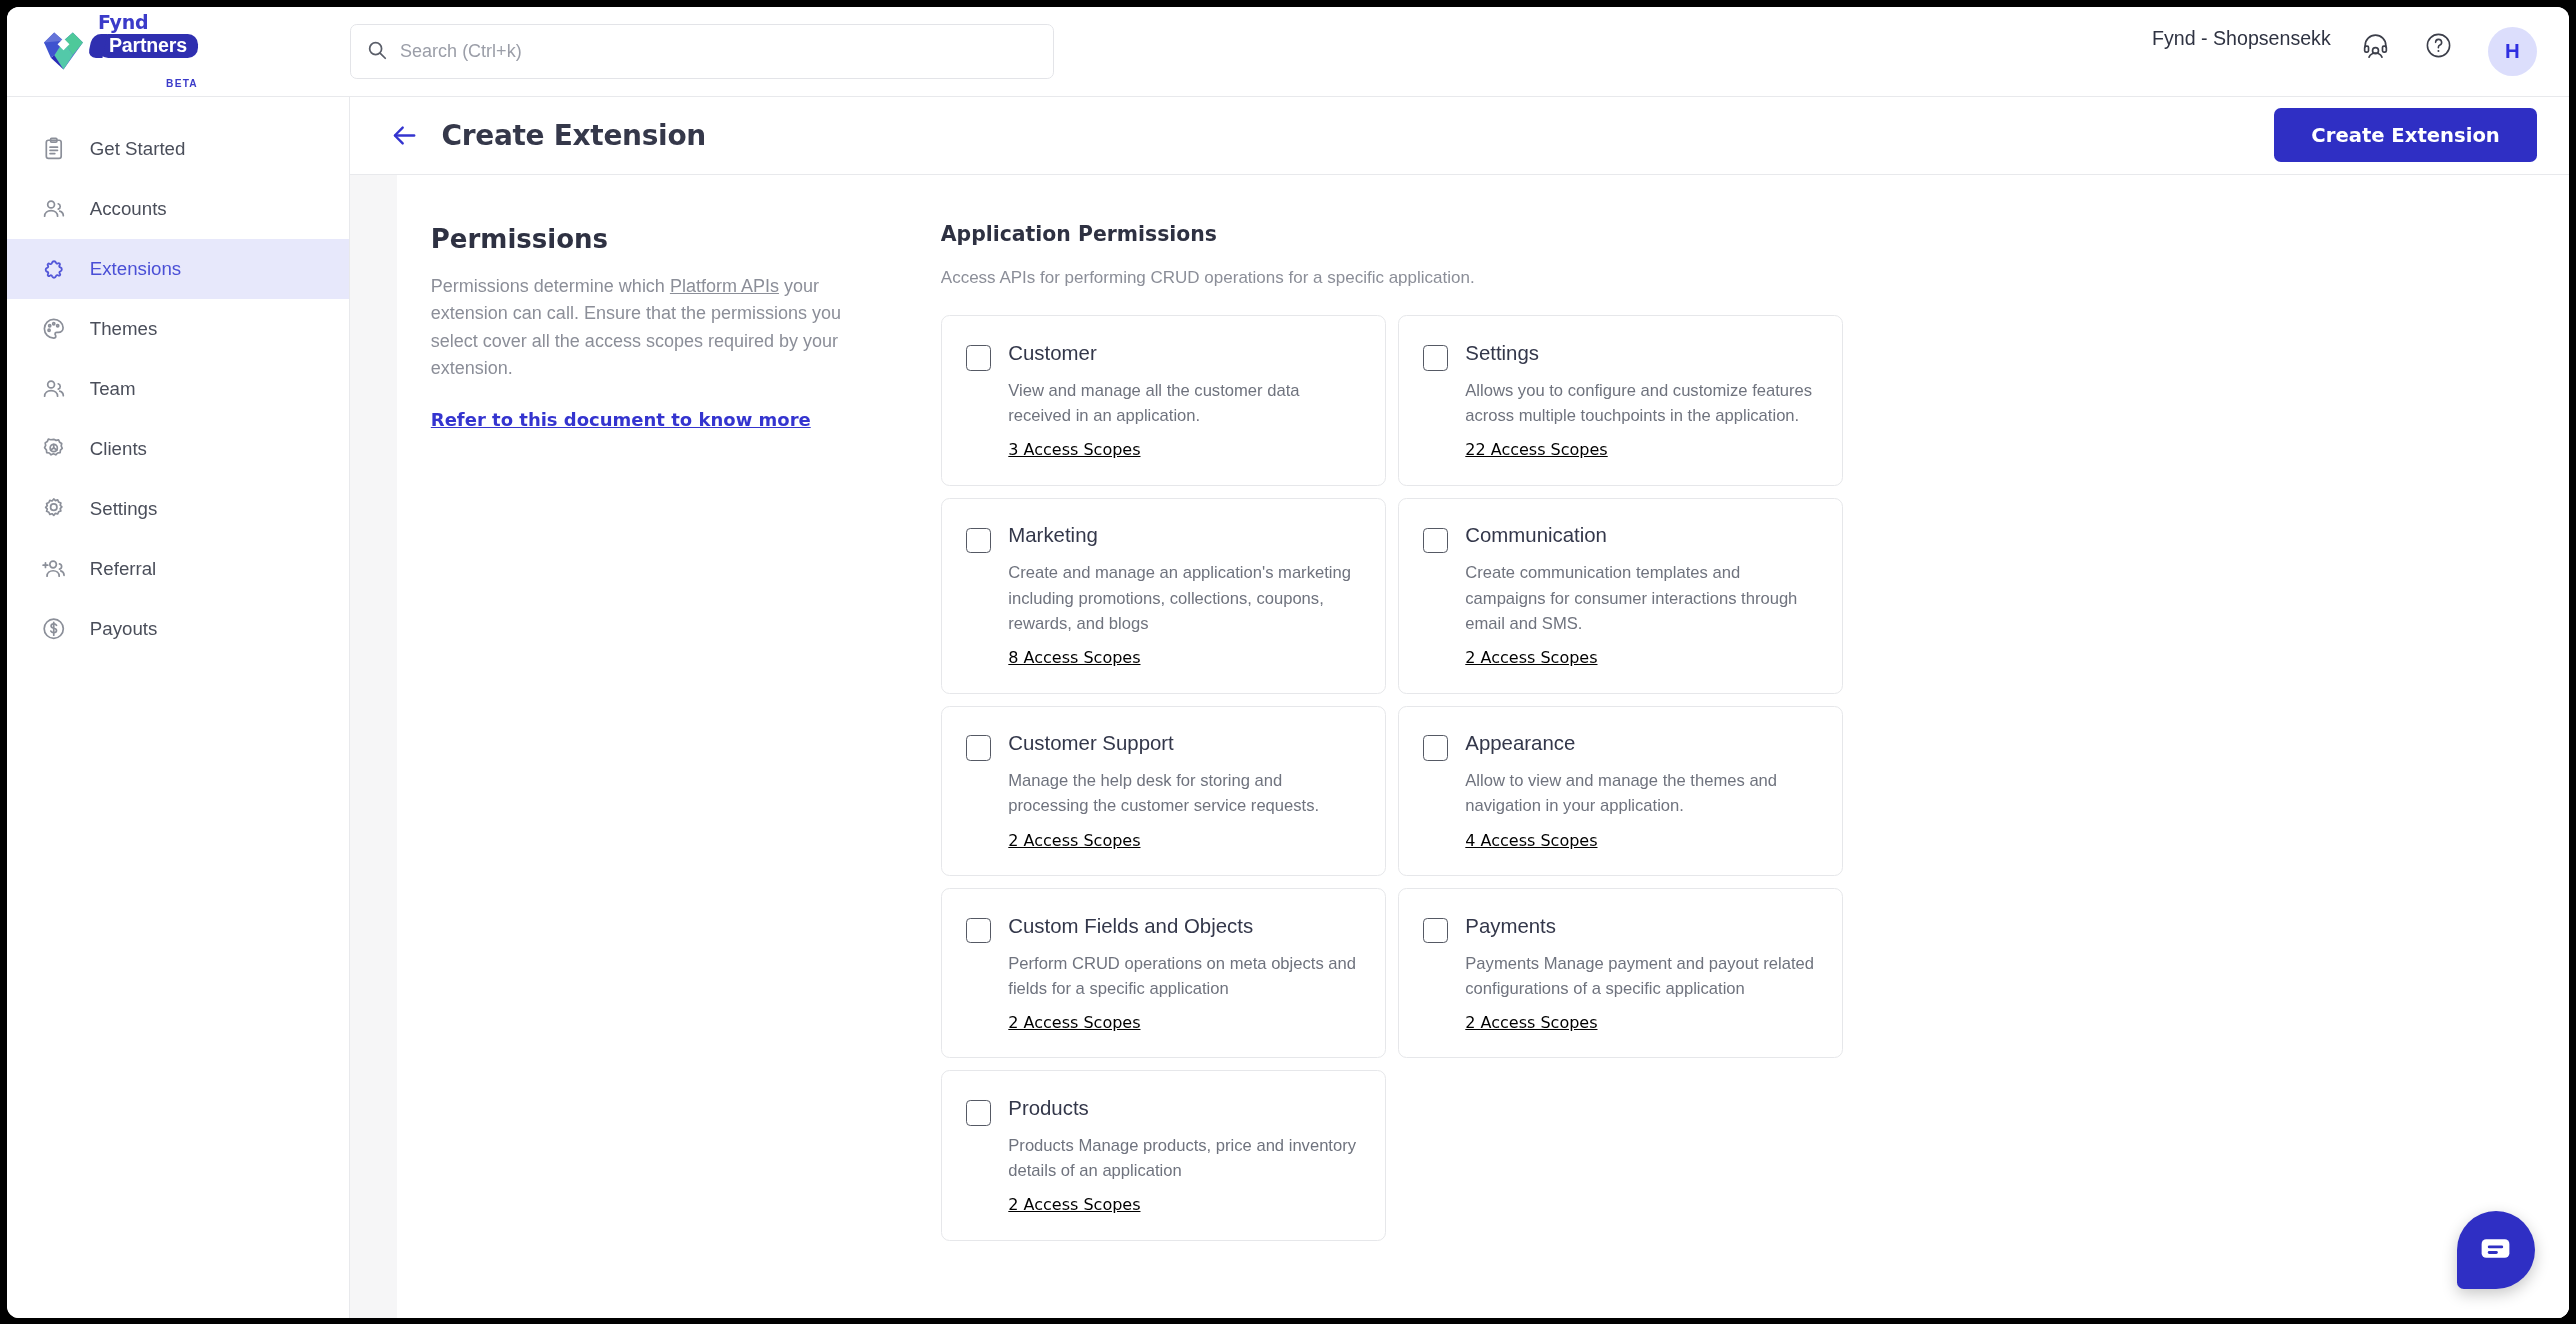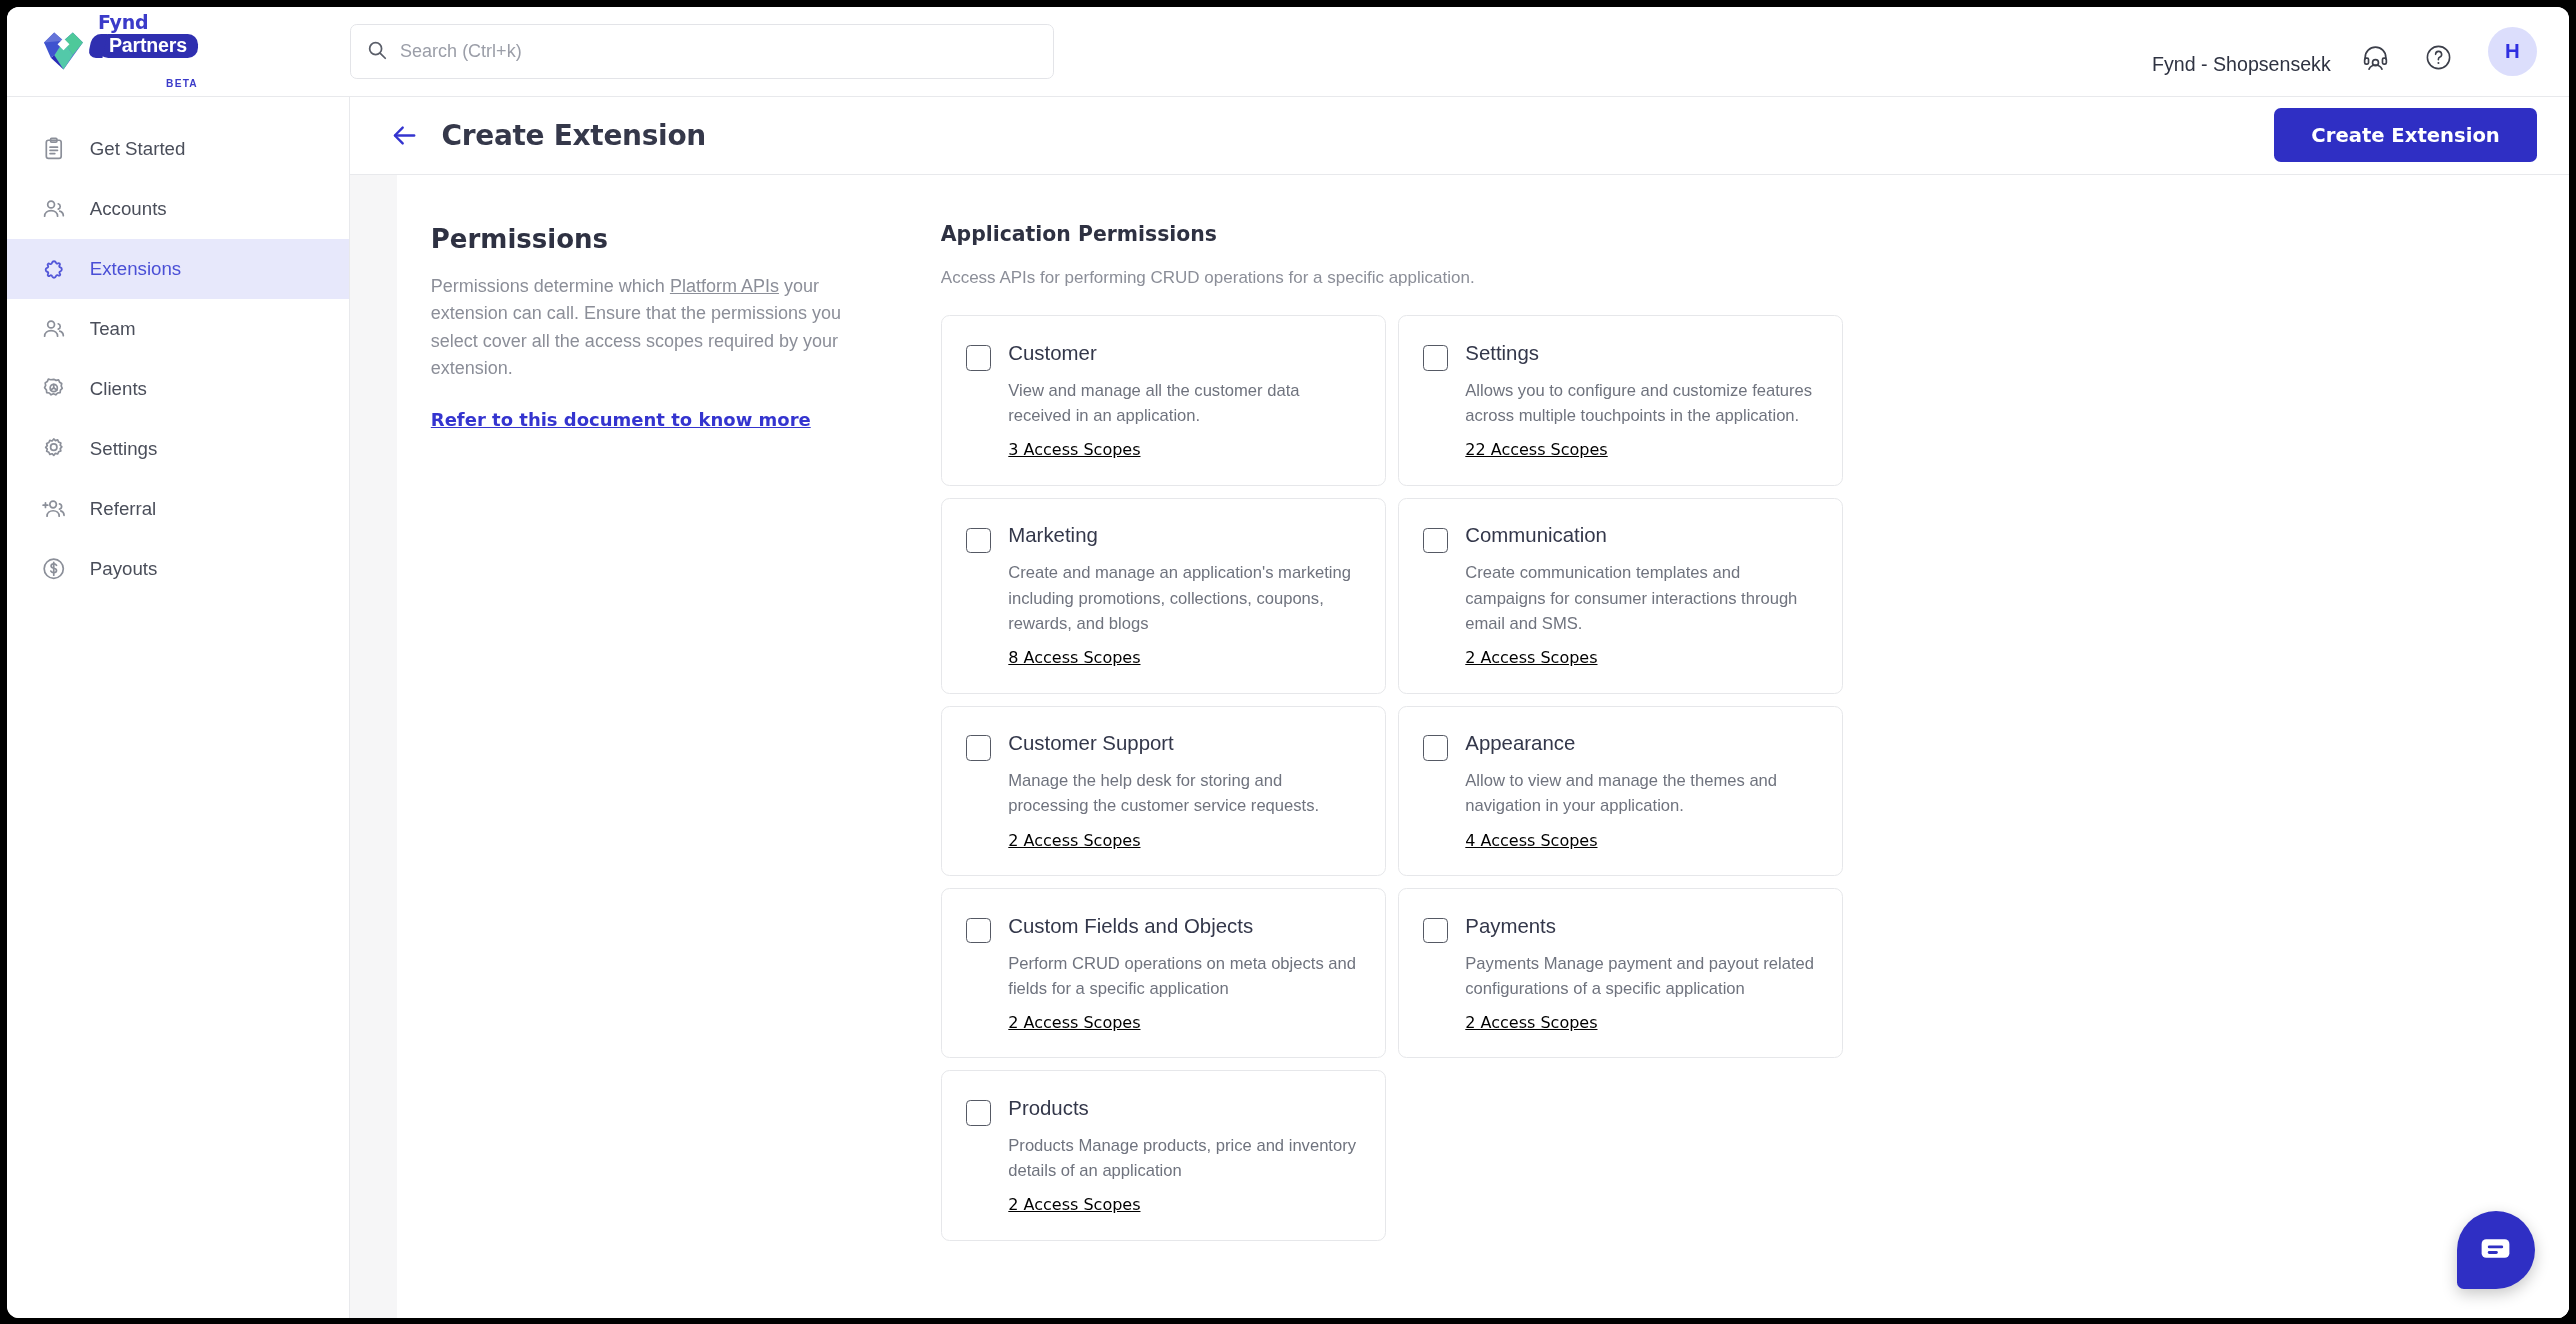--- a/index.html
+++ b/index.html
@@ -96,21 +96,21 @@
     font-size: 18px;
     color: #3c3f4a;
     width: 100%;
     background: transparent;
   }
   .searchbox input::placeholder { color: #9b9ea8; }
 
   .topbar-right {
     margin-left: auto;
     display: flex;
-    align-items: flex-end;
+    align-items: flex-start;
     gap: 26px;
   }
   .org-name {
     font-size: 19.6px;
     color: #2f3342;
   }
   .icon-btn {
     width: 37px; height: 37px;
     display: flex; align-items: center; justify-content: center;
     cursor: pointer;
@@ -426,20 +426,32 @@
 
       <div class="nav-item active">
         <span class="nav-ico">
           <svg width="25.5" height="25.5" viewBox="0 0 24 24" fill="none" stroke-width="1.7" stroke-linecap="round" stroke-linejoin="round">
             <path d="M10.2 3.2a1.9 1.9 0 0 1 3.6 0c.2.9 1.1 1.2 1.8.7l.2-.1a1.1 1.1 0 0 1 1.6 1.4l-.4.7c-.4.7 0 1.6.9 1.7a1.9 1.9 0 0 1 0 3.6c-.9.2-1.2 1.1-.7 1.8l.3.4a1.1 1.1 0 0 1-1.3 1.7l-.7-.3c-.8-.3-1.6.2-1.7 1a1.9 1.9 0 0 1-3.6 0c-.2-.9-1.1-1.2-1.8-.7l-.5.3a1.1 1.1 0 0 1-1.6-1.4l.3-.6c.4-.8-.1-1.7-1-1.8a1.9 1.9 0 0 1 0-3.6c.9-.2 1.3-1 .9-1.8l-.3-.6a1.1 1.1 0 0 1 1.6-1.4l.4.2c.7.4 1.6 0 1.8-.9z" transform="translate(0 3) scale(1.02)"></path>
           </svg>
         </span>
         <span>Extensions</span>
       </div>
 
+      <div class="nav-item">
+        <span class="nav-ico">
+          <svg width="25.5" height="25.5" viewBox="0 0 24 24" fill="none" stroke-width="1.6" stroke-linecap="round" stroke-linejoin="round">
+            <path d="M12 3.2a8.8 8.8 0 1 0 0 17.6c1.2 0 1.9-.8 1.9-1.7 0-.9-.7-1.5-.7-2.2 0-.8.7-1.4 1.6-1.4h1.6a4.4 4.4 0 0 0 4.4-4.4C20.8 6.6 16.9 3.2 12 3.2z"></path>
+            <circle cx="8.2" cy="9.2" r="1"></circle>
+              <circle cx="12" cy="7.3" r="1"></circle>
+            <circle cx="15.7" cy="9.2" r="1"></circle>
+              <circle cx="7.6" cy="13.4" r="1"></circle>
+          </svg>
+        </span>
+        <span>Themes</span>
+      </div>
 
       <div class="nav-item">
         <span class="nav-ico">
           <svg width="25.5" height="25.5" viewBox="0 0 24 24" fill="none" stroke-width="1.6" stroke-linecap="round" stroke-linejoin="round">
             <circle cx="9.5" cy="8" r="3.2"></circle>
             <path d="M3.4 19c0-3.2 2.7-5.3 6.1-5.3s6.1 2.1 6.1 5.3"></path>
             <path d="M16.2 7.3a2.6 2.6 0 0 1 0 5"></path>
             <path d="M17.6 14.2c2 .6 3.4 2.3 3.4 4.4"></path>
           </svg>
         </span>

